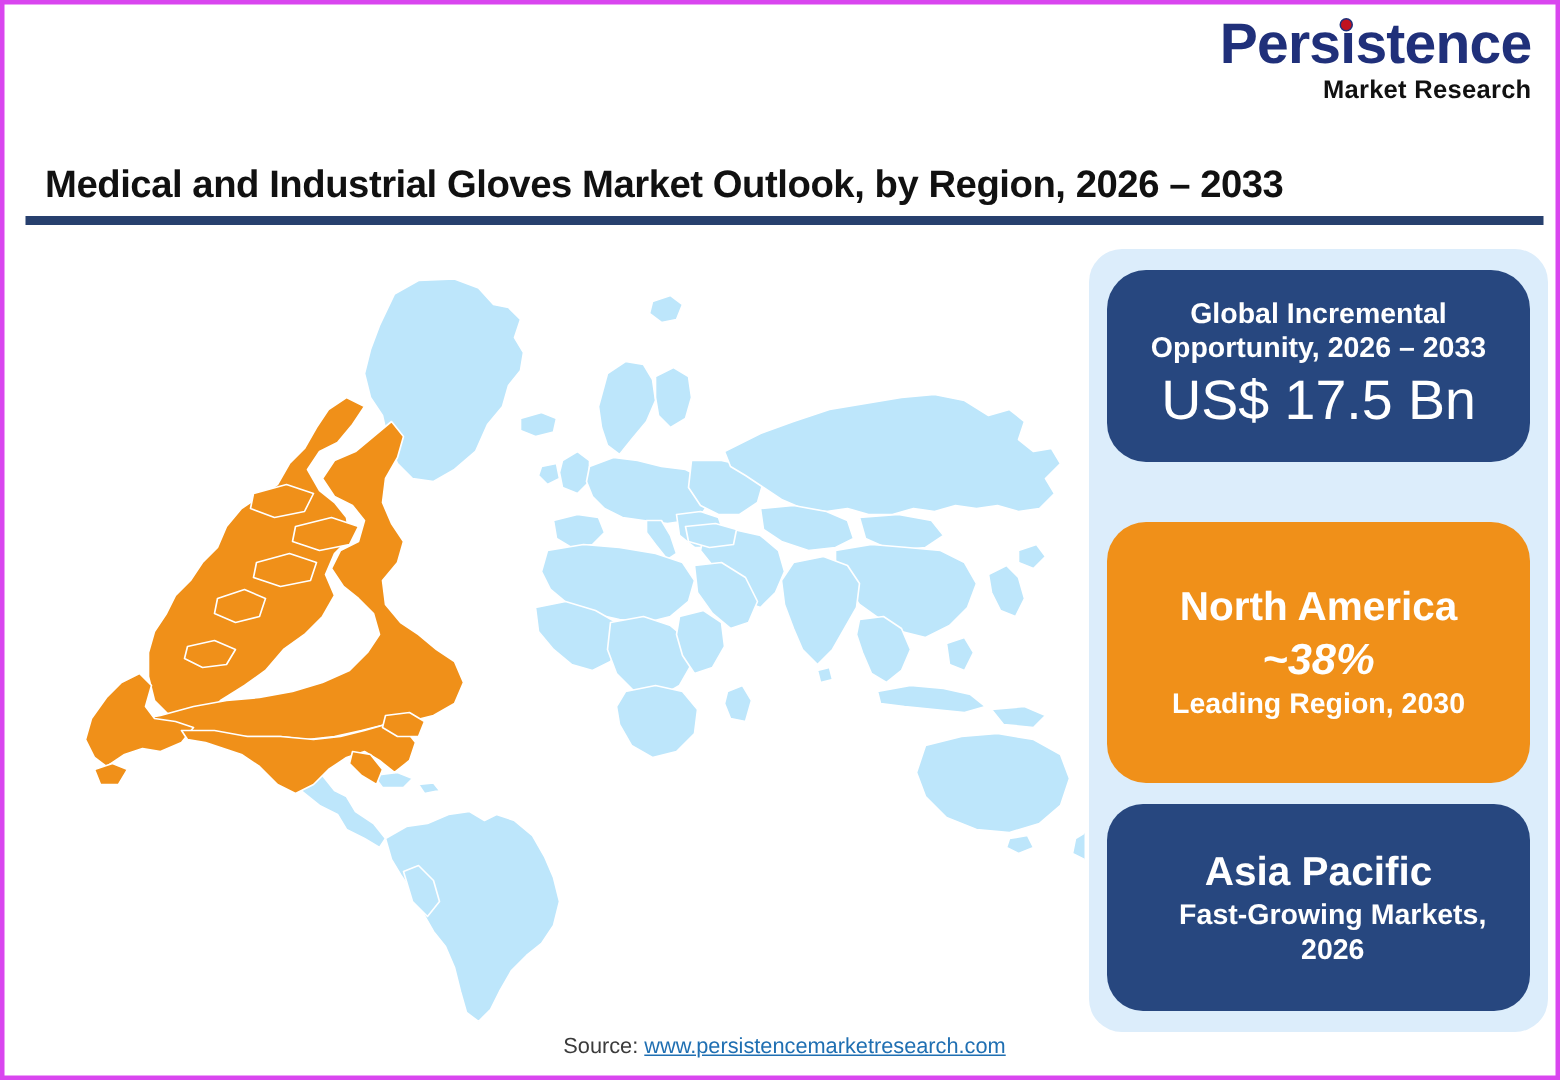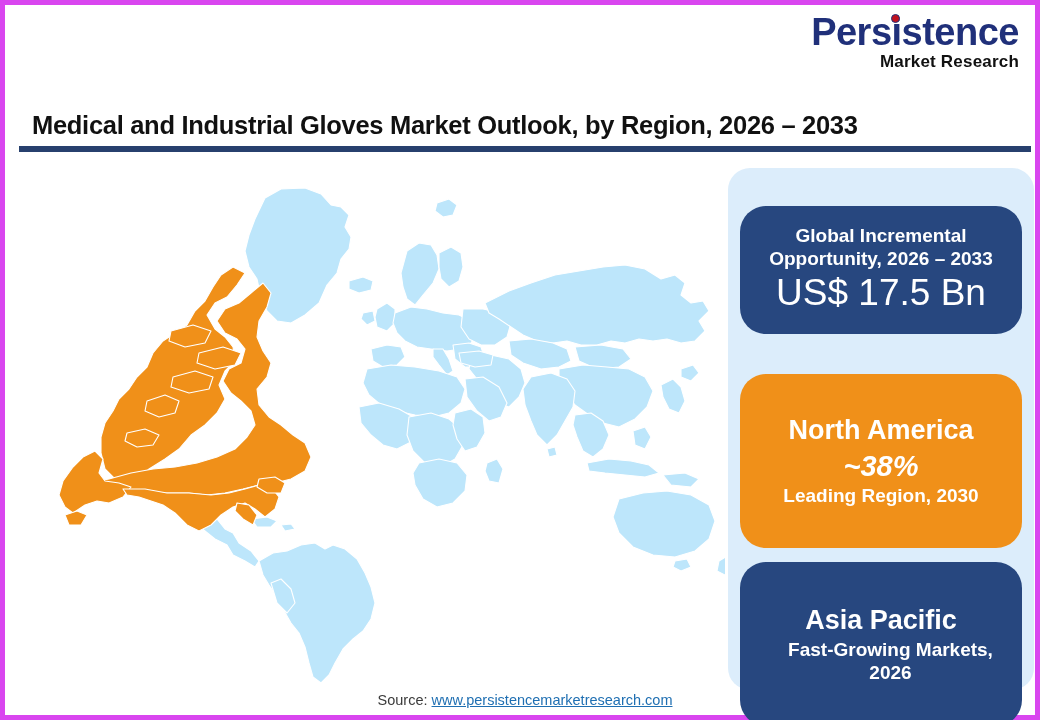--- a/index.html
+++ b/index.html
@@ -11,21 +11,21 @@
     width: 1040px;
     height: 720px;
     font-family: "Liberation Sans", sans-serif;
     overflow: hidden;
   }
   #page {
     position: relative;
     width: 1040px;
     height: 720px;
     box-sizing: border-box;
-    border: 5px solid #d946ef;
+    border: 3px solid #d946ef;
     background: #ffffff;
   }
 
   
   #logo {
     position: absolute;
     right: 16px;
     top: 8px;
     width: 212px;
     text-align: right;
@@ -111,28 +111,27 @@
     width: 282px;
     box-sizing: border-box;
     border-radius: 26px;
     color: #ffffff;
     text-align: center;
     padding: 0 14px;
     display: flex;
     flex-direction: column;
     justify-content: center;
     align-items: center;
-    margin-top: 24px;
   }
   .card-navy { background: #27477f; }
   .card-orange { background: #f09019; }
 
   #card-1 { top: 14px;  height: 128px; }
   #card-2 { top: 182px; height: 174px; }
-  #card-3 { top: 370px; height: 164px; }
+  #card-3 { top: 370px; height: 138px; border-radius: 24px; }
 
   .line-sm {
     font-size: 19px;
     font-weight: bold;
     line-height: 1.22;
     white-space: nowrap;
   }
   .line-sm-wrap {
     font-size: 19px;
     font-weight: bold;

